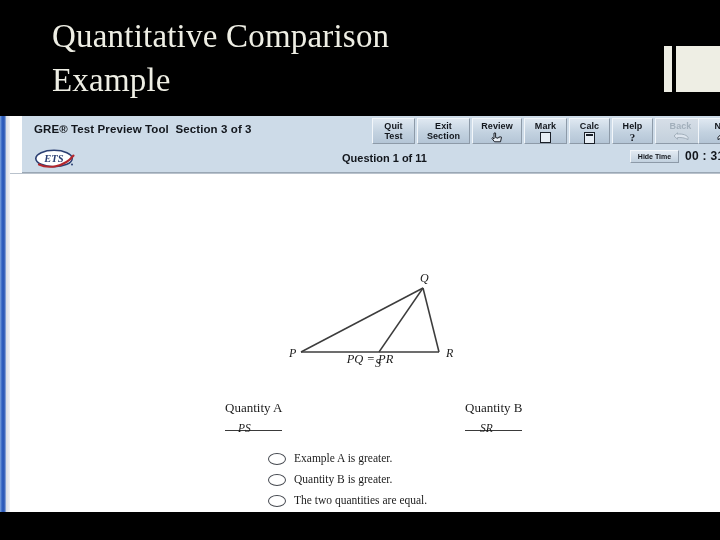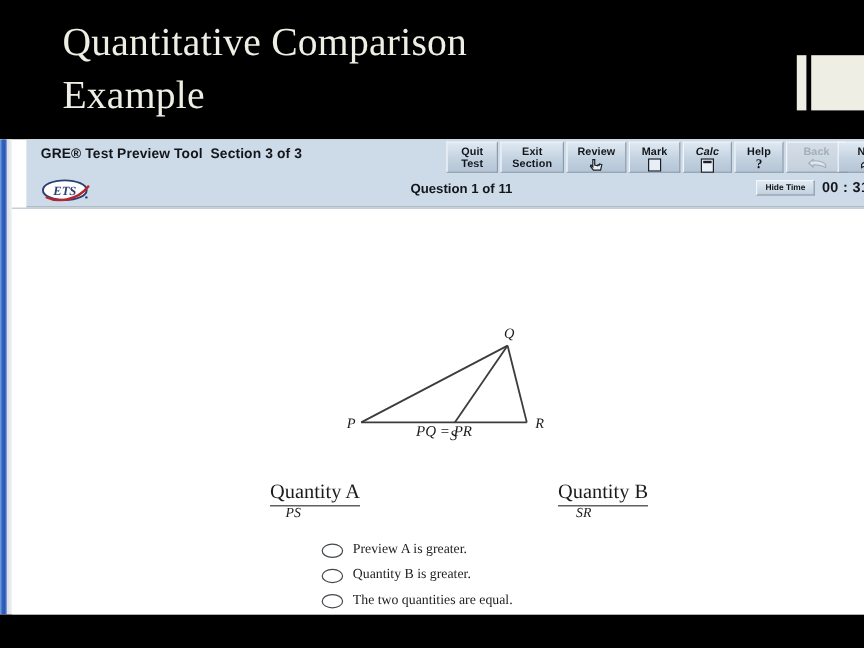--- a/index.html
+++ b/index.html
@@ -242,24 +242,24 @@
     font-style: italic;
     font-size: 12.5px;
     color: #1c1c1c;
   }
 
   
   .qa-head, .qb-head {
     position: absolute;
     top: 226px;
     font-family: "Liberation Serif", serif;
-    font-size: 17px;
+    font-size: 13px;
     color: #1c1c1c;
     border-bottom: 1px solid #3a3a3a;
-    padding-bottom: 1px;
+    padding-bottom: 14px;
   }
   .qa-head { left: 215px; }
   .qb-head { left: 455px; }
 
   .qa-val, .qb-val {
     position: absolute;
     top: 248px;
     font-family: "Liberation Serif", serif;
     font-style: italic;
     font-size: 11.5px;
@@ -328,21 +328,21 @@
             <div class="tb" style="left: 450px; width: 50px;">
               <span class="lbl">Review</span>
               <span class="ico"><svg width="12" height="11" viewBox="0 0 12 11">
                   <path d="M3 1 L3 7 L1.5 5.5 L1 6.5 L3.5 9.8 L9.5 9.8 L10.5 5.2 L8.6 4.7 L8.3 5.6 L7.4 5.3 L7.1 6.2 L4.6 5.6 L4.6 1 Z" fill="#e9eff6" stroke="#1b2028" stroke-width="1"></path>
                 </svg></span>
             </div>
             <div class="tb" style="left: 502px; width: 43px;">
               <span class="lbl">Mark</span>
               <span class="ico ico-square"></span>
             </div>
-            <div class="tb" style="left: 547px; width: 41px; font-style: italic;">
+            <div class="tb" style="left: 547px; width: 41px;">
               <span class="lbl">Calc</span>
               <span class="ico ico-calc"></span>
             </div>
             <div class="tb" style="left: 590px; width: 41px;">
               <span class="lbl">Help</span>
               <span class="ico ico-q">?</span>
             </div>
             <div class="tb disabled" style="left: 633px; width: 51px;">
               <span class="lbl">Back</span>
               <span class="ico"><svg width="16" height="9" viewBox="0 0 16 9">
@@ -386,20 +386,20 @@
       </svg>
 
       <div class="fig-caption">PQ = PR</div>
 
       <div class="qa-head">Quantity A</div>
       <div class="qa-val">PS</div>
       <div class="qb-head">Quantity B</div>
       <div class="qb-val">SR</div>
 
       <div class="choices" id="choices">
-          <div class="choice"><span class="oval"></span><span>Preview A is greater.</span></div>
+          <div class="choice"><span class="oval"></span><span>Example A is greater.</span></div>
           <div class="choice"><span class="oval"></span><span>Quantity B is greater.</span></div>
           <div class="choice"><span class="oval"></span><span>The two quantities are equal.</span></div>
         </div>
 
     </div>
   </div>
 </div>
 
 </body></html>

